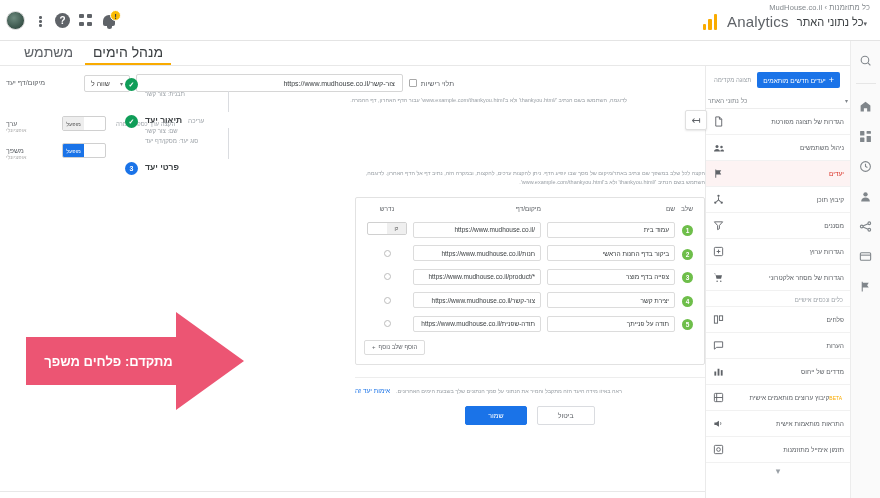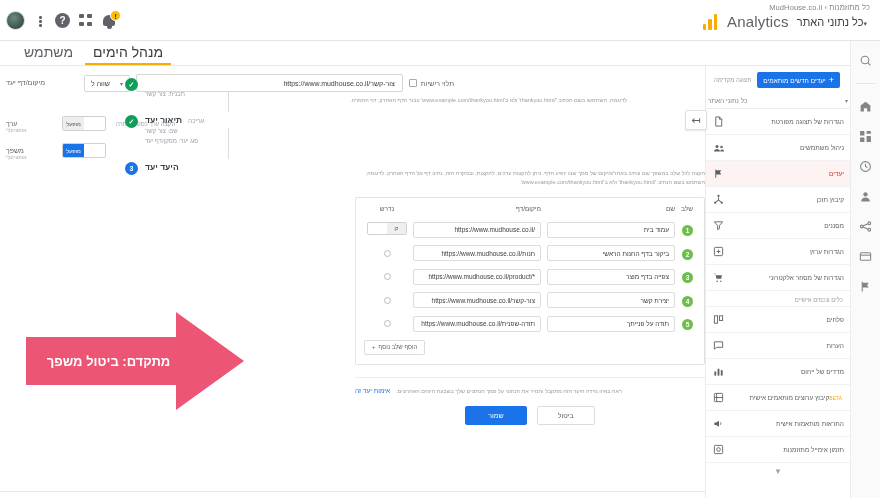--- a/index.html
+++ b/index.html
@@ -528,21 +528,21 @@
         </div>
         <div class="step-sub" style="white-space:pre-line;">שם: צור קשר
 סוג יעד: מסקן/דף יעד</div>
       </div>
       <div class="step-dot done">✓</div>
     </div>
 
     <div class="step">
       <div class="step-txt">
         <div class="step-title-row">
-          <span class="step-title">היעד יעד</span>
+          <span class="step-title">פרטי יעד</span>
         </div>
       </div>
       <div class="step-dot current">3</div>
     </div>
   </div>
 
   <div class="card">
 
     <div class="field-row">
       <div class="url-row">
@@ -650,14 +650,14 @@
     </div>
   </div>
 
   <div class="bottom-rule"></div>
 </div>
 
 <div class="annot">
   <svg width="218" height="98" viewBox="0 0 218 98">
     <path d="M0 25 H150 V0 L218 49 L150 98 V73 H0 Z" fill="#ec5573"></path>
   </svg>
-  <div class="annot-label">מתקדם: ביטול משפך</div>
+  <div class="annot-label">מתקדם: פלחים משפך</div>
 </div>
 
 </body></html>

